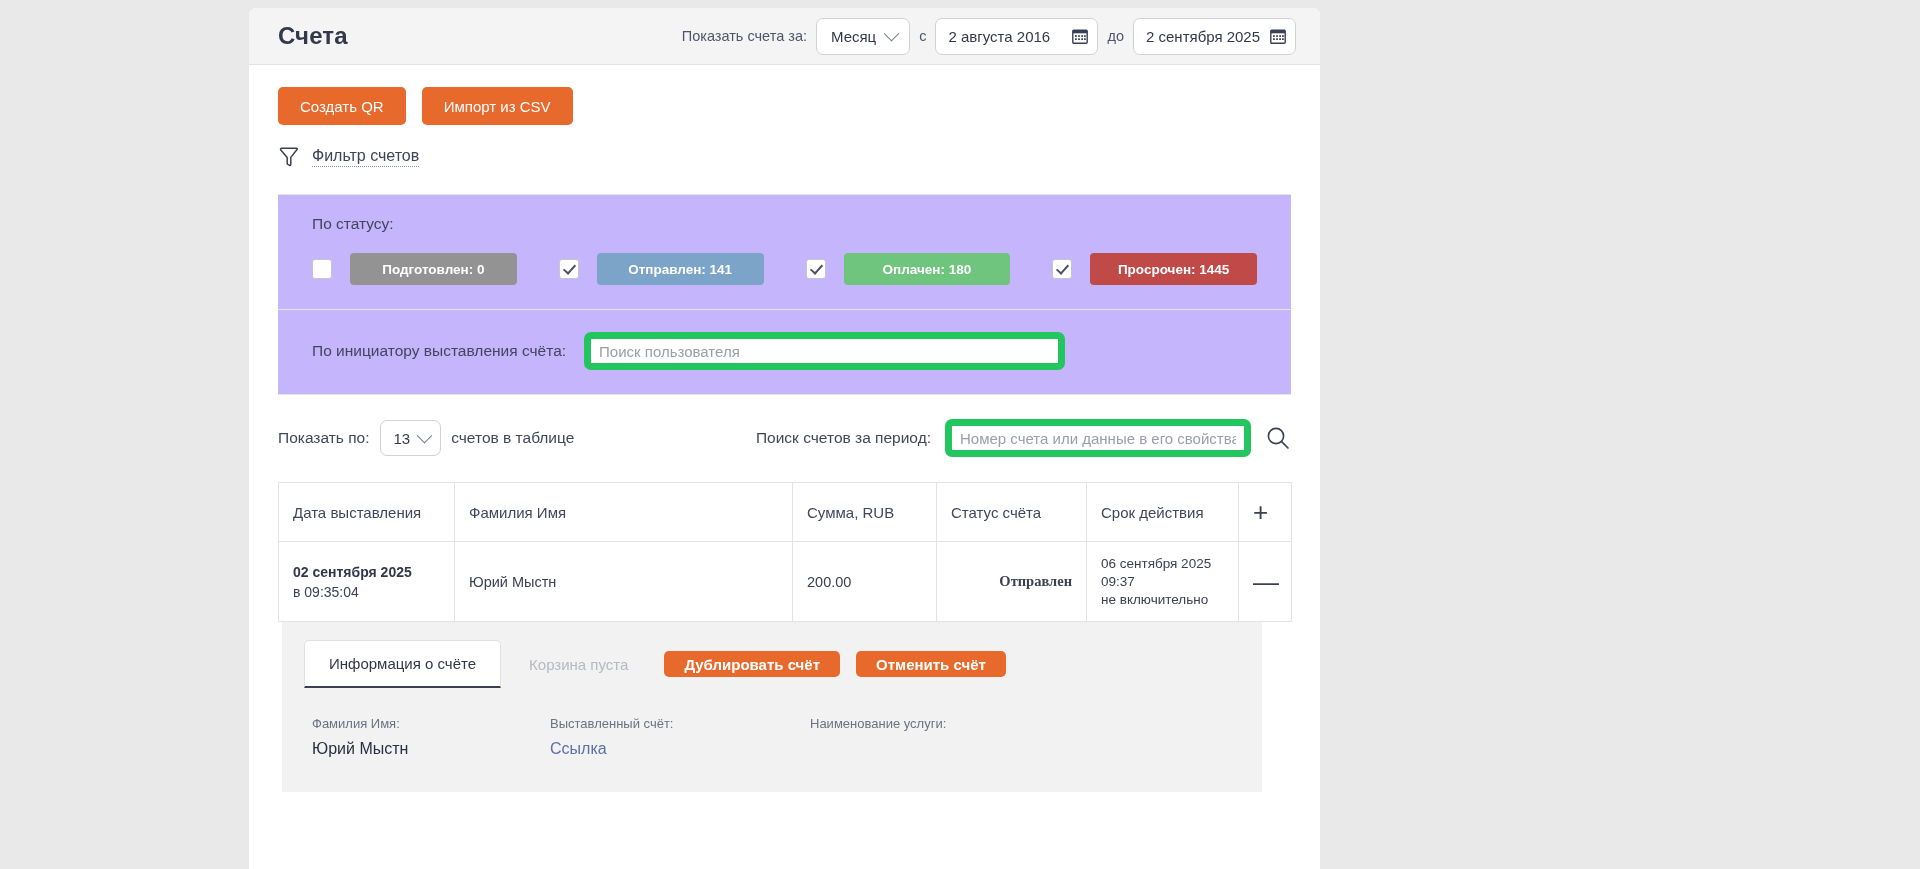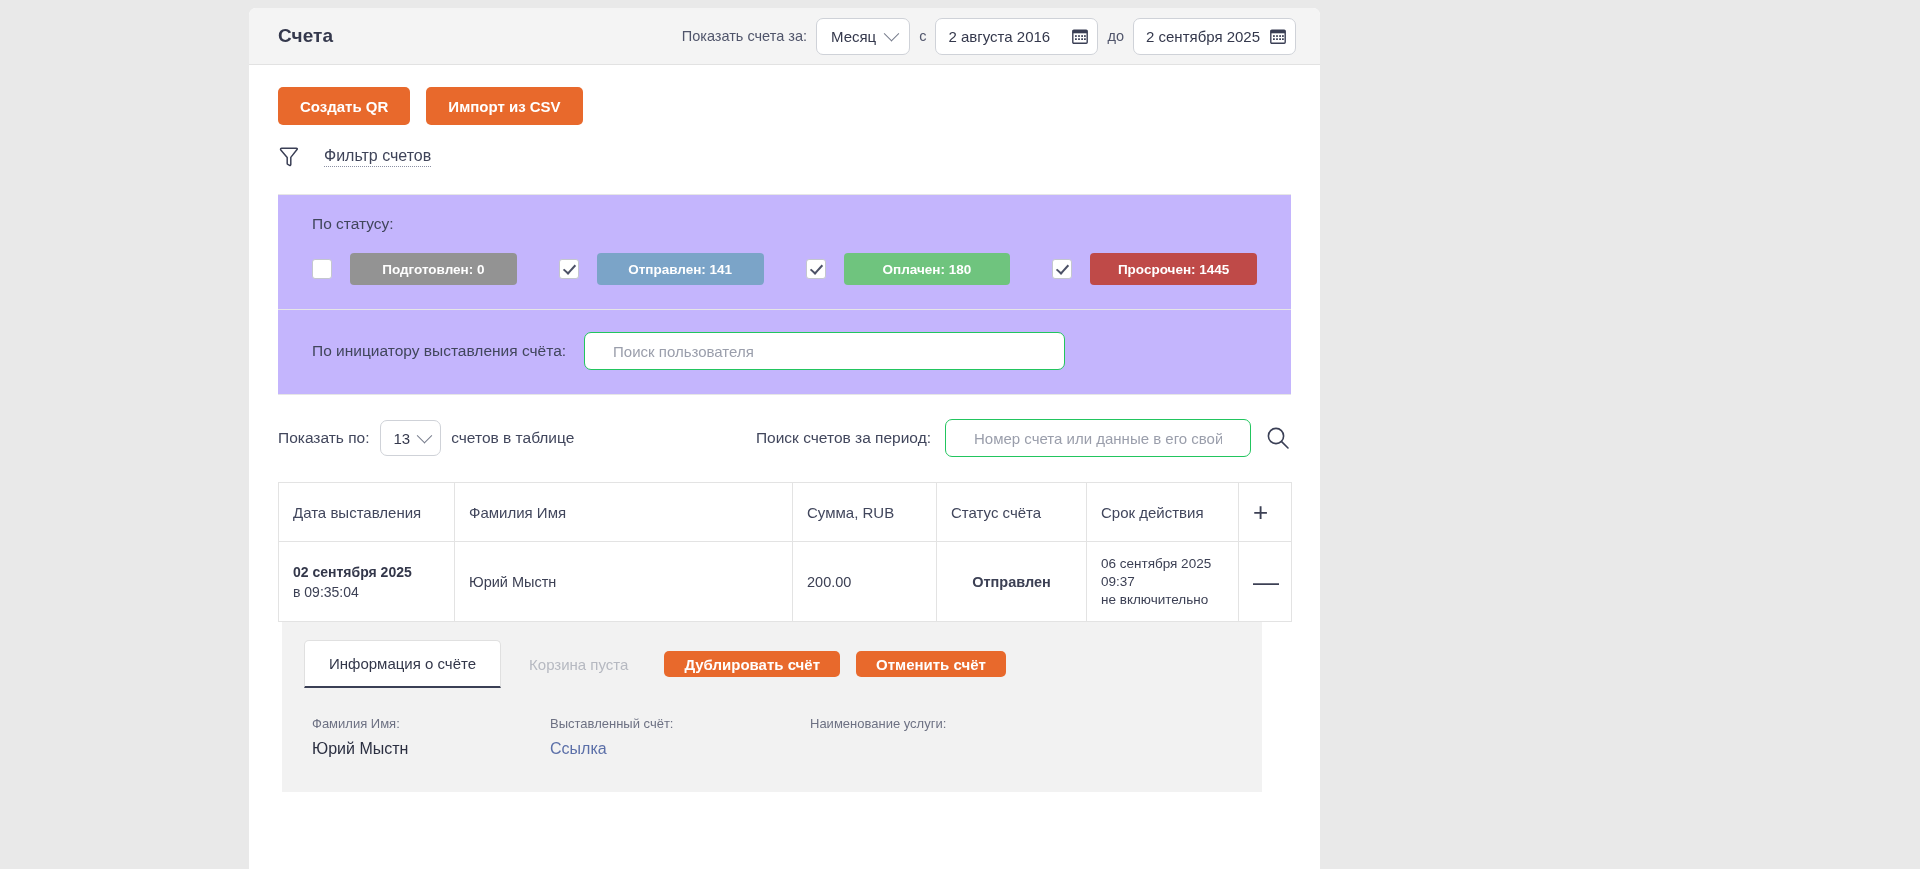--- a/index.html
+++ b/index.html
@@ -29,21 +29,21 @@
   
   .panel-head {
     height: 57px;
     background: #f4f4f4;
     border-bottom: 1px solid #e2e2e2;
     display: flex;
     align-items: center;
     padding: 0 24px 0 29px;
   }
   .panel-title {
-    font-size: 19px;
+    font-size: 24px;
     font-weight: bold;
     color: #34384c;
     letter-spacing: .1px;
   }
   .head-right {
     margin-left: auto;
     display: flex;
     align-items: center;
     gap: 9px;
   }
@@ -89,29 +89,29 @@
   .panel-body { padding: 0 29px; }
 
   .btn-row { display: flex; gap: 16px; padding-top: 22px; }
   .btn-orange {
     background: #e8692c;
     color: #fff;
     border: none;
     border-radius: 5px;
     font-family: inherit;
     font-size: 15px;
-    font-weight: bold;
+    font-weight: normal;
     padding: 0 22px;
     height: 38px;
     cursor: pointer;
     white-space: nowrap;
   }
 
   .filter-row {
-    display: flex; align-items: center; gap: 24px;
+    display: flex; align-items: center; gap: 12px;
     margin-top: 21px;
   }
   .funnel { width: 22px; height: 22px; }
   .filter-link {
     font-size: 16px;
     color: #3f4459;
     border-bottom: 1px dotted #8b90a3;
     padding-bottom: 1px;
     cursor: pointer;
   }
@@ -156,27 +156,27 @@
     cursor: pointer;
     max-width: 190px;
   }
   .gap-sm { width: 6px; }
 
   .fc-sep { height: 1px; background: #e6e6e6; }
   .initiator-row { display: flex; align-items: center; gap: 18px; padding: 22px 34px 24px; }
   .initiator-label { font-size: 15.5px; color: #41465c; white-space: nowrap; }
   .txt-input {
     height: 38px;
-    border: 1px solid #22c55e;
+    border: 7px solid #22c55e;
     border-radius: 7px;
     background: #fff;
     font-family: inherit;
     font-size: 15px;
     color: #34384c;
-    padding: 0 28px;
+    padding: 0 8px;
     outline: none;
   }
   .txt-input::placeholder { color: #9a9eab; }
   .initiator-input { width: 481px; }
 
   .showby-row {
     display: flex; align-items: center;
     margin-top: 24px;
     gap: 10px;
   }
@@ -229,21 +229,22 @@
   .c-term { width: 152px; }
   .c-act  { width: 53px; text-align: center; }
   th.c-act, td.c-act { text-align: center; padding-left: 0; padding-right: 0; }
   .d-main { font-weight: bold; font-size: 14px; color: #33374a; }
   .d-sub { font-size: 14px; color: #3c4054; margin-top: 4px; }
   td.status-cell {
     background: #7ba4c8;
     color: #fff;
     font-weight: bold;
     font-size: 13.5px;
-    text-align: center;
+    text-align: right;
+    font-family: Liberation Serif, serif;
   }
   .term-l1 { font-size: 13.5px; color: #3c4054; }
   .term-l2 { font-size: 13.5px; color: #3c4054; margin-top: 3px; }
   .term-l3 { font-size: 13.5px; color: #3c4054; margin-top: 3px; }
   .plus-ico, .minus-ico { color: #3c4054; font-size: 26px; line-height: 1; cursor: pointer; }
 
   
   .detail {
     background: #f2f2f2;
     margin-top: 0;

